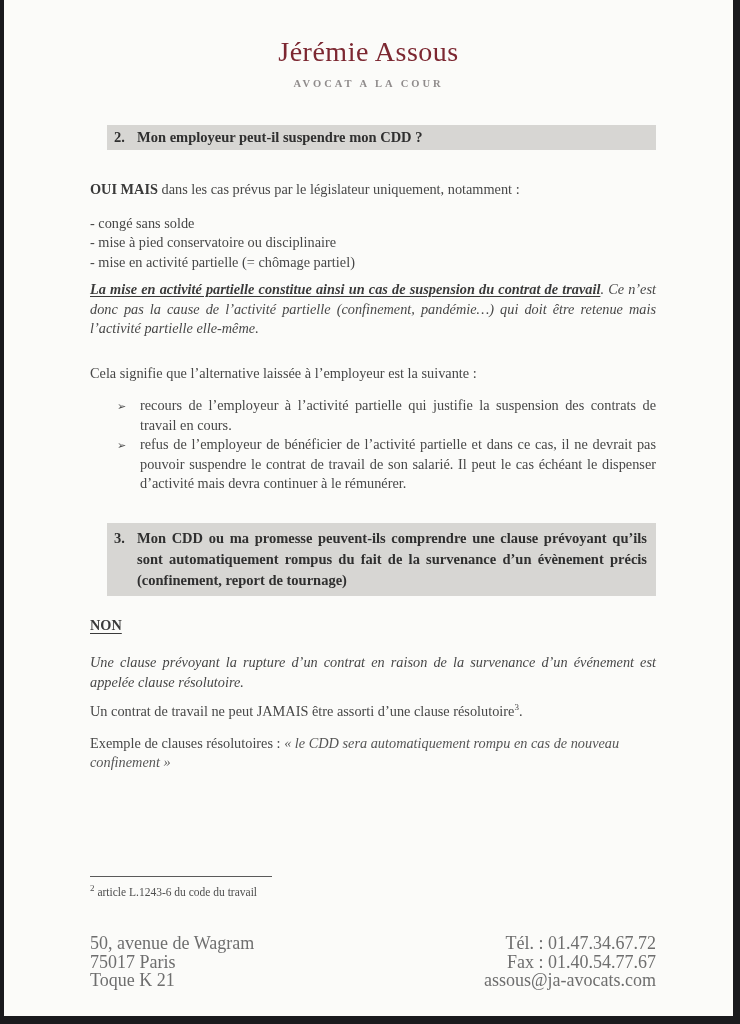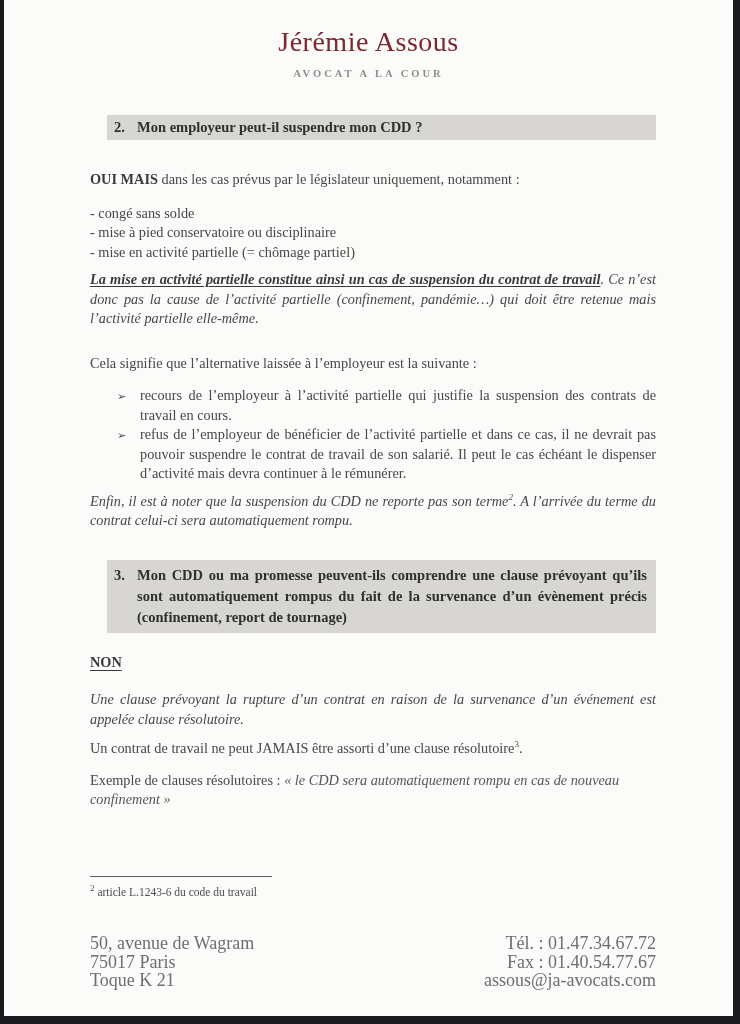--- a/index.html
+++ b/index.html
@@ -11,21 +11,21 @@
     -webkit-font-smoothing: antialiased;
   }
   .frame { position: absolute; inset: 0; background: var(--frame-dark, #1a1a1d); }
   .page {
     position: absolute; left: 4px; top: 0; right: 7px; bottom: 8px;
     background: var(--page-bg, #fbfbf9);
     overflow: hidden;
   }
 
   
-  .doc-header { text-align: center; padding-top: 26px; }
+  .doc-header { text-align: center; padding-top: 36px; }
   .firm-name {
     margin: 0; font-weight: 400;
     font-size: 28px; line-height: 32px;
     color: var(--accent-red, #7c2731);
     letter-spacing: 0.5px;
   }
   .firm-subtitle {
     margin-top: 9px;
     font-size: 10.5px; line-height: 13px;
     font-weight: 700; letter-spacing: 3px;
@@ -148,21 +148,20 @@
         <div class="bullet-item">
           <span class="bullet-marker">➢</span>
           <span>recours de l’employeur à l’activité partielle qui justifie la suspension des contrats de travail en cours.</span>
         </div>
         <div class="bullet-item">
           <span class="bullet-marker">➢</span>
           <span>refus de l’employeur de bénéficier de l’activité partielle et dans ce cas, il ne devrait pas pouvoir suspendre le contrat de travail de son salarié. Il peut le cas échéant le dispenser d’activité mais devra continuer à le rémunérer.</span>
         </div>
       </div>
 
-      <p class="para justify closing-para"><span>Enfin, il est à noter que la suspension du CDD ne reporte pas son terme</span><sup>2</sup><span>. A l’arrivée du terme du contrat celui-ci sera automatiquement rompu.</span></p>
 
       <div class="q-heading q3">
         <span class="q-num">3.</span>
         <span class="q-title">Mon CDD ou ma promesse peuvent-ils comprendre une clause prévoyant qu’ils sont automatiquement rompus du fait de la survenance d’un évènement précis (confinement, report de tournage)</span>
       </div>
 
       <p class="para answer-non">NON</p>
 
       <p class="para justify para-def">Une clause prévoyant la rupture d’un contrat en raison de la survenance d’un événement est appelée clause résolutoire.</p>
 

